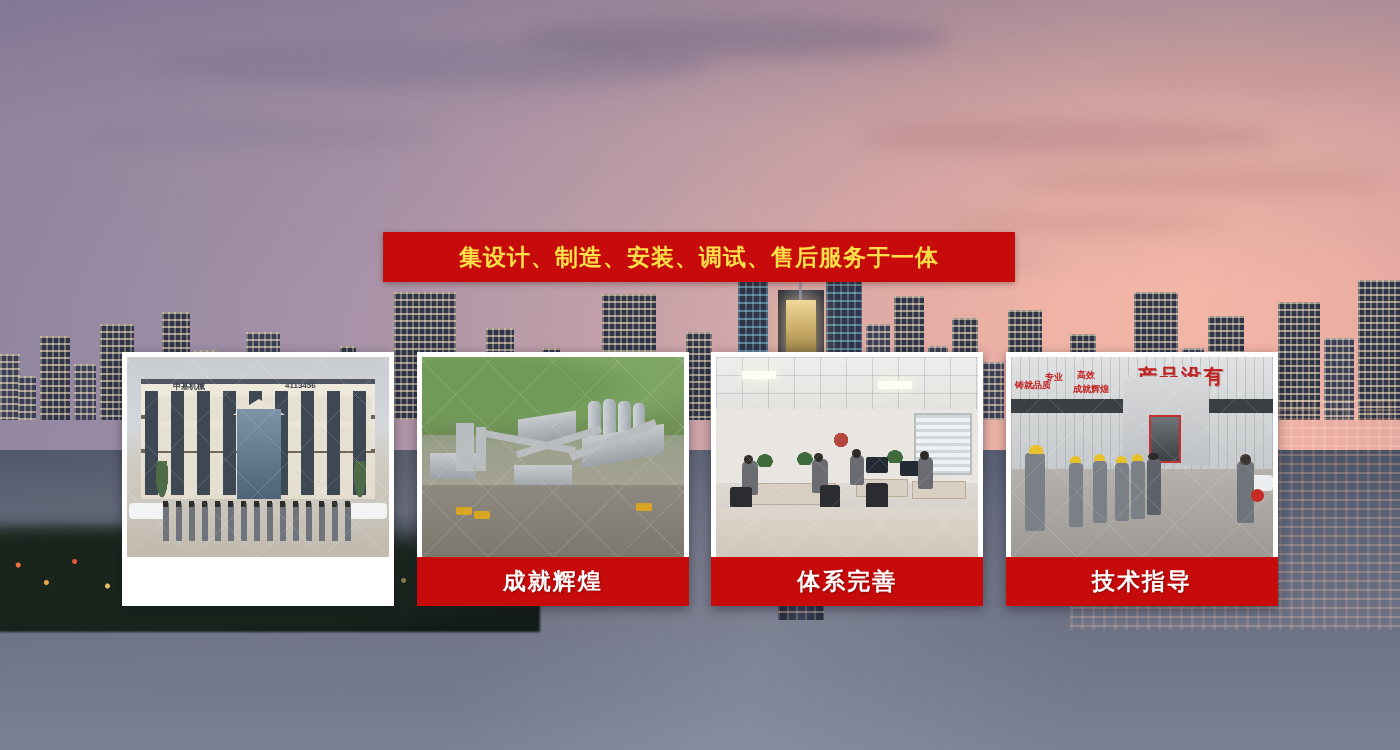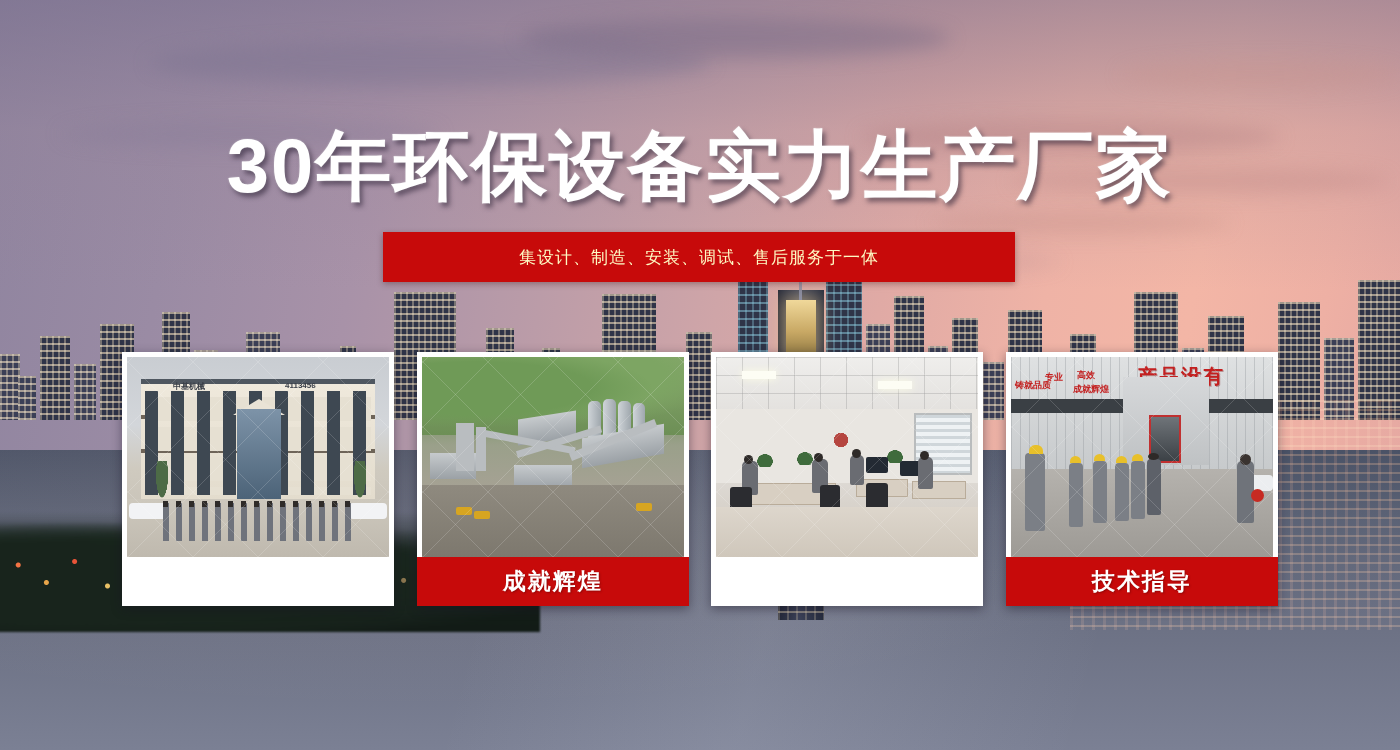--- a/index.html
+++ b/index.html
@@ -140,21 +140,21 @@
 
   
   .subbanner{
     position:absolute; left:383px; top:232px;
     width:632px; height:50px;
     background:#c70a0a;
     display:flex; align-items:center; justify-content:center;
     box-shadow:0 2px 6px rgba(60,20,20,.35);
   }
   .subbanner span{
-    color:#fef9c3; font-size:17px; font-weight:normal;
+    color:#fde047; font-size:23px; font-weight:bold;
     letter-spacing:1px; white-space:nowrap;
   }
 
   
   .cards{
     position:absolute; left:122px; top:352px;
     width:1156px; height:254px;
     display:flex; justify-content:space-between;
   }
   .card{
@@ -359,21 +359,20 @@
     <div class="tower"></div>
     <div class="tower-win"></div>
     <div class="tower-crown"></div>
     <div class="tower-spire"></div>
 
     <div class="rightglow"></div>
     <div class="treeline"></div>
     <div class="banklights"></div>
   </div>
 
-  <div class="headline">30年环保设备实力生产厂家</div>
 
   <div class="subbanner">
     <span>集设计、制造、安装、调试、售后服务于一体</span>
   </div>
 
   <div class="cards">
 
     <div class="card">
       <div class="photo p1">
         <div class="bldgblock"></div>
@@ -441,20 +440,23 @@
         <div class="person" style="left:96px;  top:102px; width:16px; height:34px;"></div>
         <div class="head" style="left:98px;  top:96px;"></div>
         <div class="person" style="left:134px; top:98px;  width:14px; height:30px;"></div>
         <div class="head" style="left:136px; top:92px;"></div>
         <div class="person" style="left:202px; top:100px; width:15px; height:32px;"></div>
         <div class="head" style="left:204px; top:94px;"></div>
         <div class="chair" style="left:14px;  top:130px; width:22px; height:28px;"></div>
         <div class="chair" style="left:104px; top:128px; width:20px; height:26px;"></div>
         <div class="chair" style="left:150px; top:126px; width:22px; height:28px;"></div>
         <div class="floor"></div>
+      </div>
+      <div class="cap">
+        <span>体系完善</span>
       </div>
     </div>
 
     <div class="card">
       <div class="photo p4">
         <div class="facade"></div>
         <div class="ribs"></div>
         <span class="slogan" style="left:126px;">产品没有</span>
         <span class="slogan-sm" style="left:4px;  top:22px;">铸就品质</span>
         <span class="slogan-sm" style="left:34px; top:14px;">专业</span>

